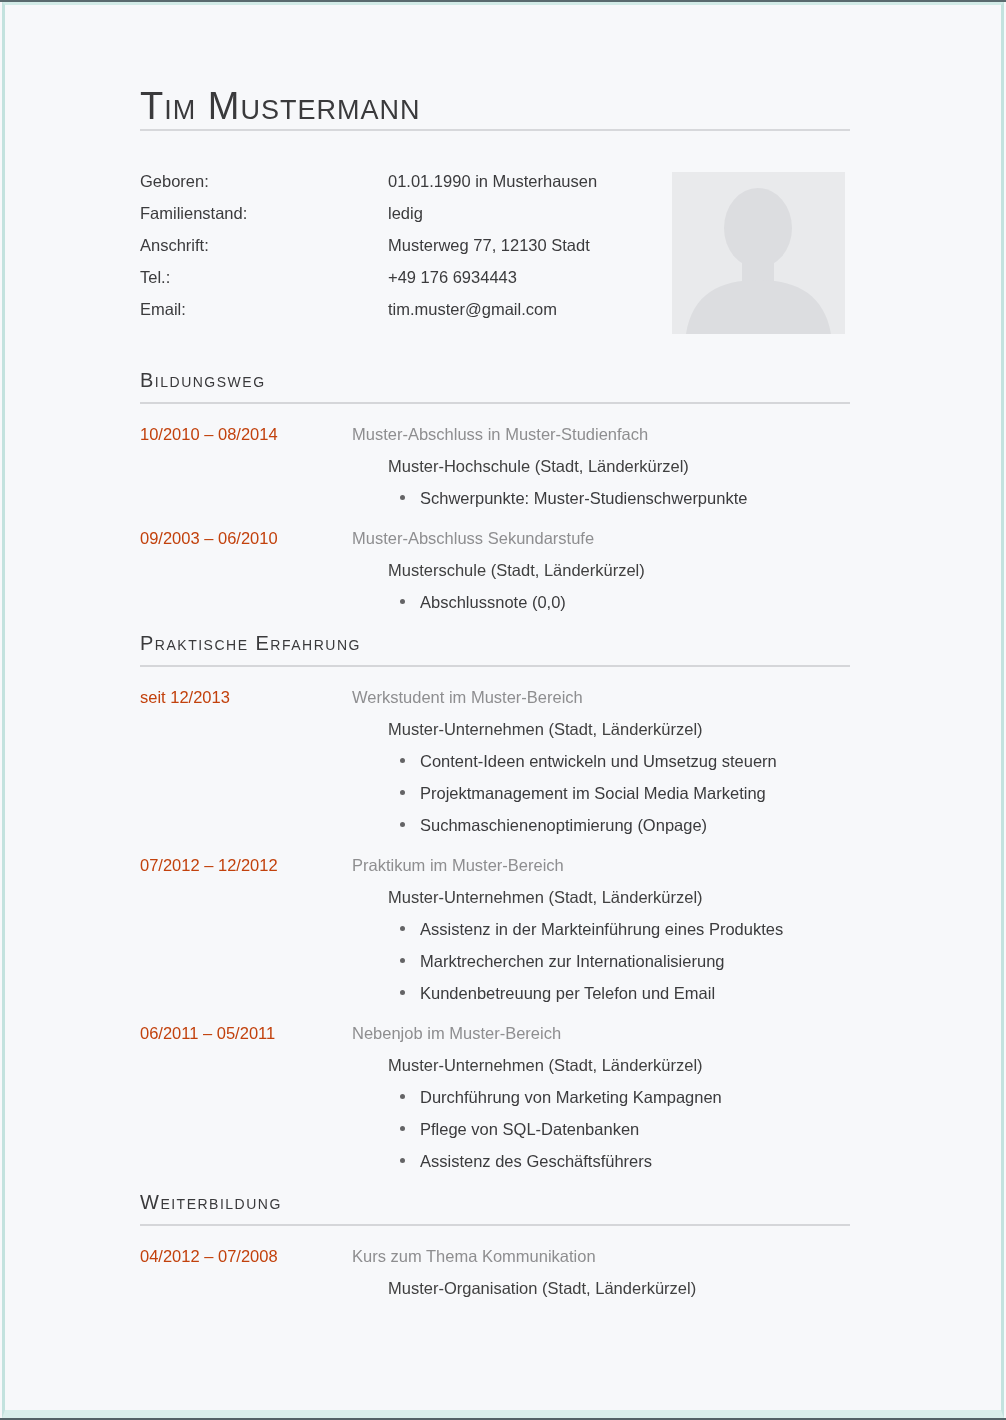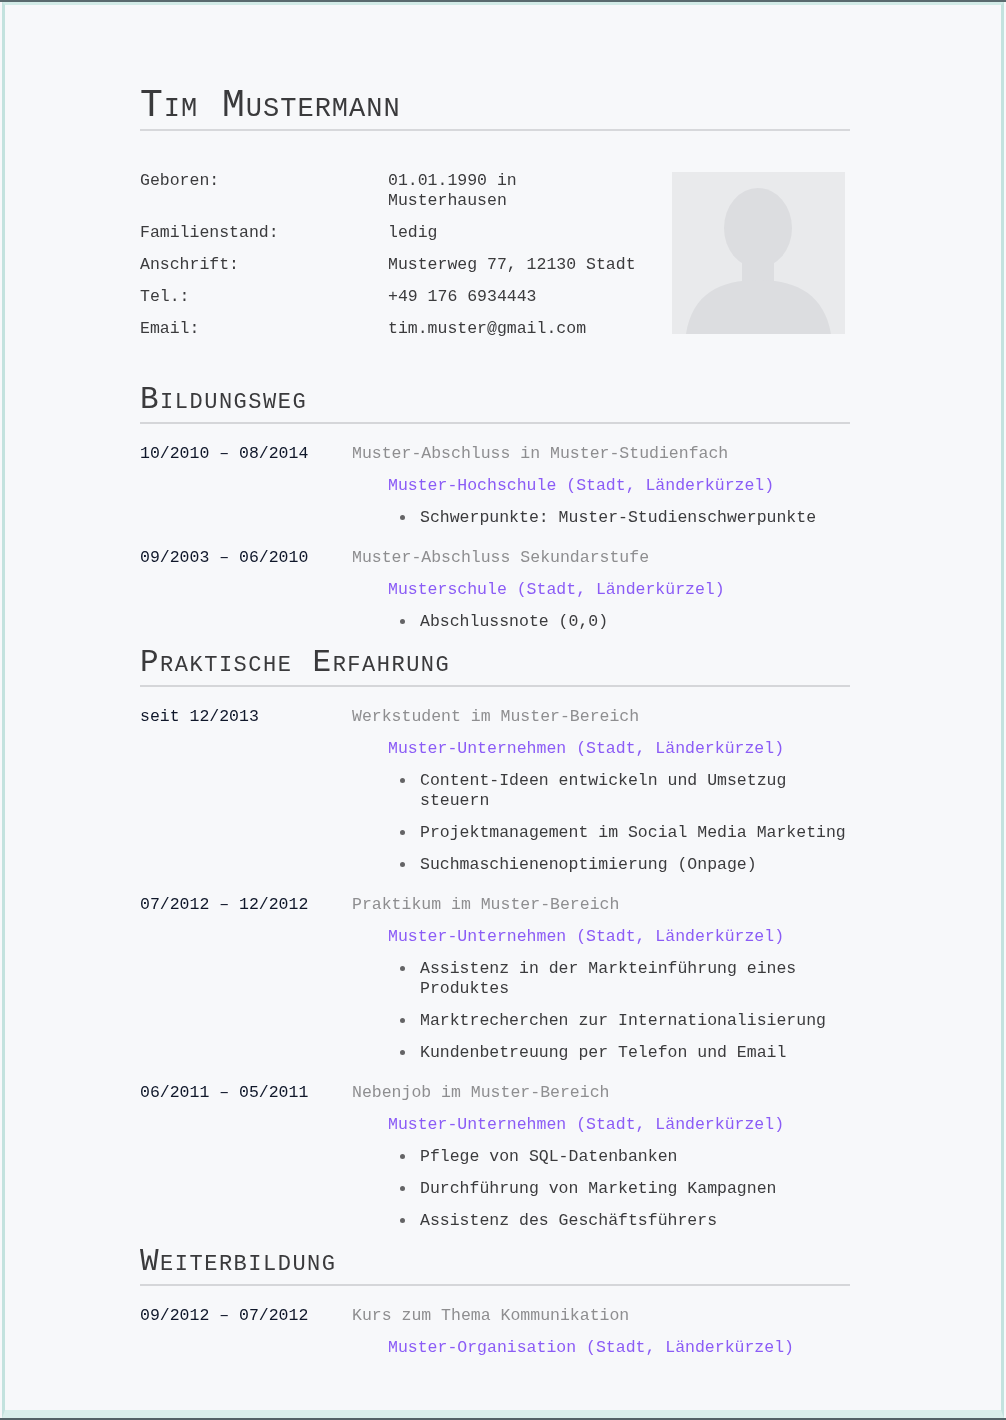--- a/index.html
+++ b/index.html
@@ -1,21 +1,21 @@
 <!DOCTYPE html>
 <html><head>
 <meta charset="utf-8">
 <style>
   html,body { margin:0; padding:0; background:#ffffff; }
   .page {
     position:relative;
     width:1006px; height:1420px;
     background:#f7f8fa;
     overflow:hidden;
-    font-family:Liberation Mono, monospace;
+    font-family:Liberation Sans, sans-serif;
     color:#3b3b3d;
     box-sizing:border-box;
   }
   
   .frame {
     position:absolute; inset:0;
     border-top:2px solid #5a6a6e;
     border-bottom:2px solid #536367;
     pointer-events:none;
     z-index:5;
@@ -56,38 +56,38 @@
     position:absolute; left:532px; top:172px;
     width:173px; height:162px;
     background:#e9eaec;
     overflow:hidden;
   }
   .photo svg { display:block; }
   .section { margin-top:14px; }
   .section.first { margin-top:44px; }
   h2.section-title {
     margin:0;
-    font-size:31px; line-height:34px;
+    font-size:20px; line-height:34px;
     font-weight:300;
     font-variant:small-caps;
     letter-spacing:1.5px;
     color:#3a3a3c;
   }
   .section-rule { margin-top:5px; height:2px; background:#d5d6d9; }
   .entries { }
   .entry {
     display:grid;
     grid-template-columns:212px 1fr;
     font-size:16.5px; line-height:20px;
     margin-top:20px;
   }
   .entry + .entry { }
-  .entry-date { color:#0f172a; }
+  .entry-date { color:#c2410c; }
   .entry-title { color:#8e8e90; }
-  .entry-org { margin:12px 0 0 36px; color:#8b5cf6; }
+  .entry-org { margin:12px 0 0 36px; color:#404040; }
   ul.entry-bullets { list-style:none; margin:0; padding:0; }
   ul.entry-bullets li {
     position:relative;
     margin-top:12px;
     padding-left:68px;
     color:#3b3b3d;
   }
   ul.entry-bullets li::before {
     content:"";
     position:absolute; left:48px; top:7px;
@@ -190,35 +190,35 @@
                 </ul>
     </div>
   </div>
 
   <div class="entry">
     <div class="entry-date">06/2011 – 05/2011</div>
     <div class="entry-right">
       <div class="entry-title">Nebenjob im Muster-Bereich</div>
       <div class="entry-org">Muster-Unternehmen (Stadt, Länderkürzel)</div>
       <ul class="entry-bullets">
+                  <li>Durchführung von Marketing Kampagnen</li>
                   <li>Pflege von SQL-Datenbanken</li>
-                  <li>Durchführung von Marketing Kampagnen</li>
                   <li>Assistenz des Geschäftsführers</li>
                 </ul>
     </div>
   </div>
 </div>
   </section>
 
   <section class="section">
     <h2 class="section-title">Weiterbildung</h2>
     <div class="section-rule"></div>
     <div class="entries">
   <div class="entry">
-    <div class="entry-date">09/2012 – 07/2012</div>
+    <div class="entry-date">04/2012 – 07/2008</div>
     <div class="entry-right">
       <div class="entry-title">Kurs zum Thema Kommunikation</div>
       <div class="entry-org">Muster-Organisation (Stadt, Länderkürzel)</div>
 
     </div>
   </div>
 </div>
   </section>
 </div>
   </div>

